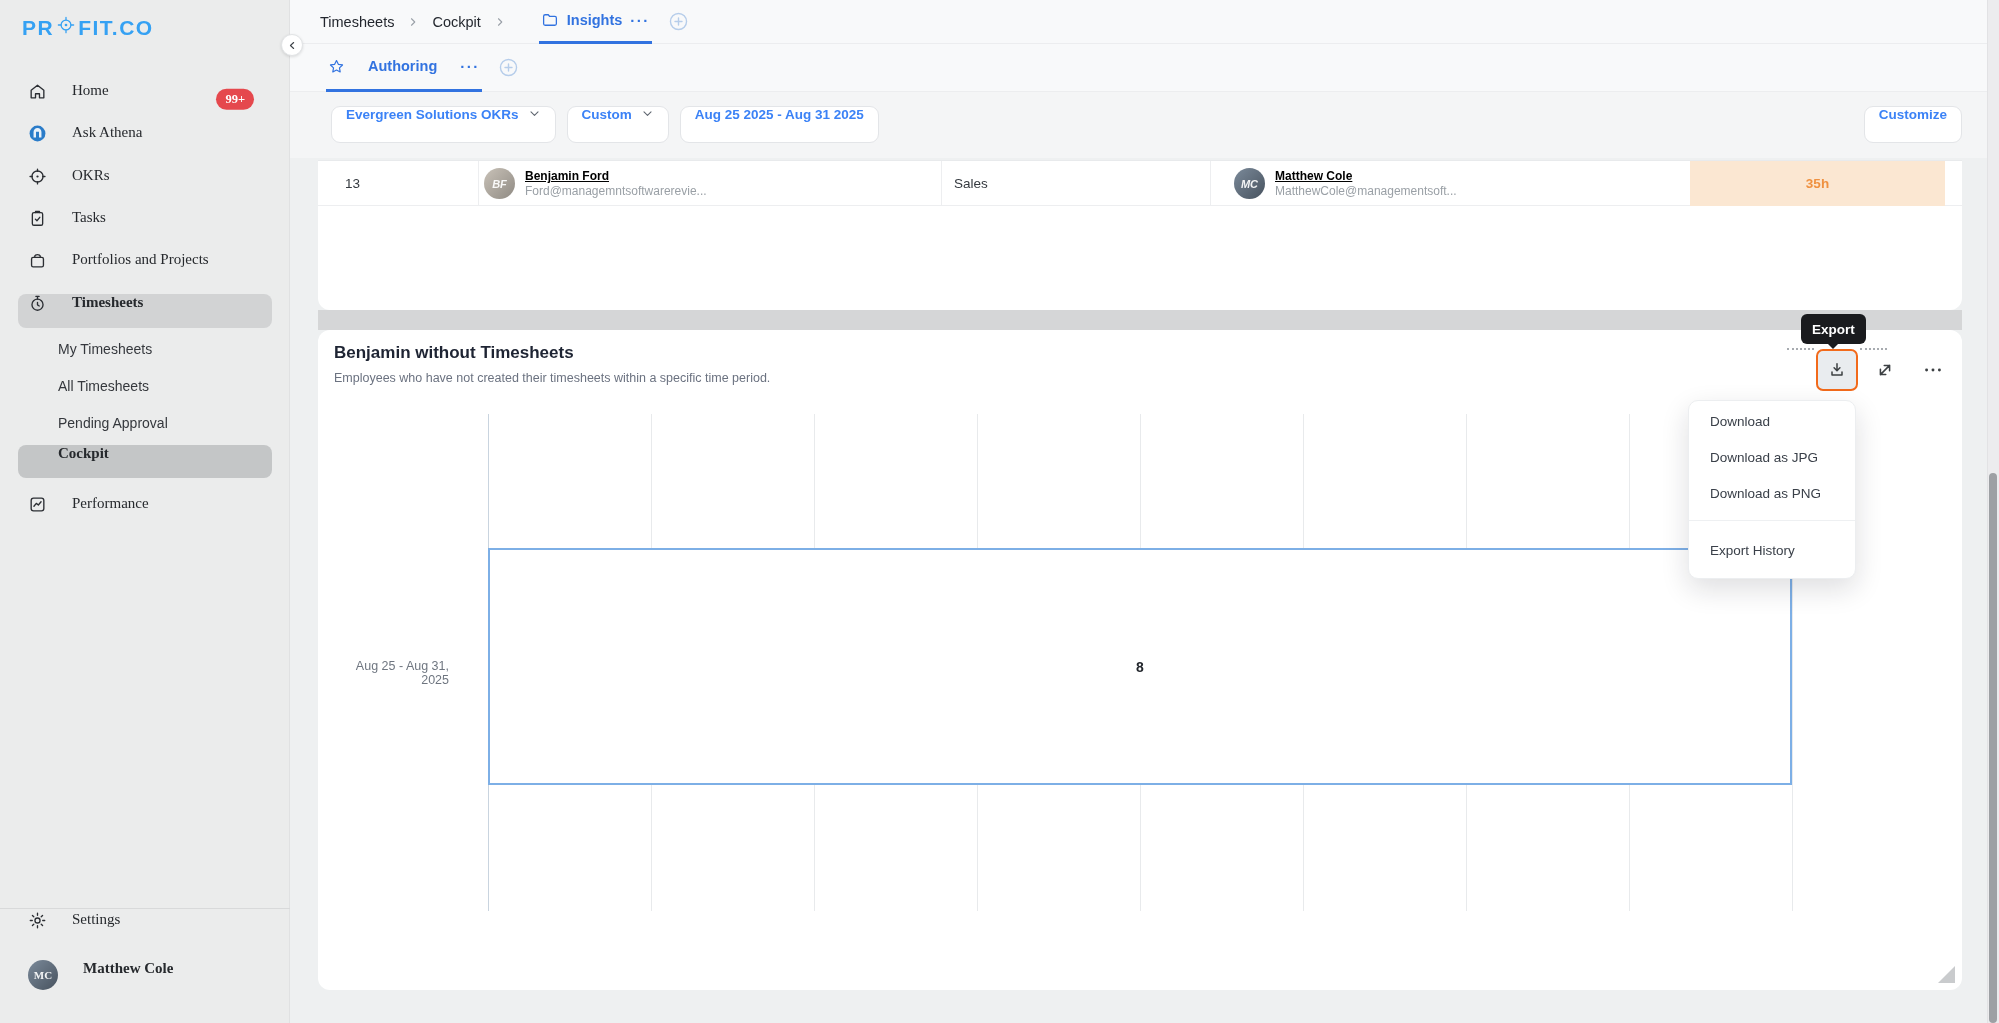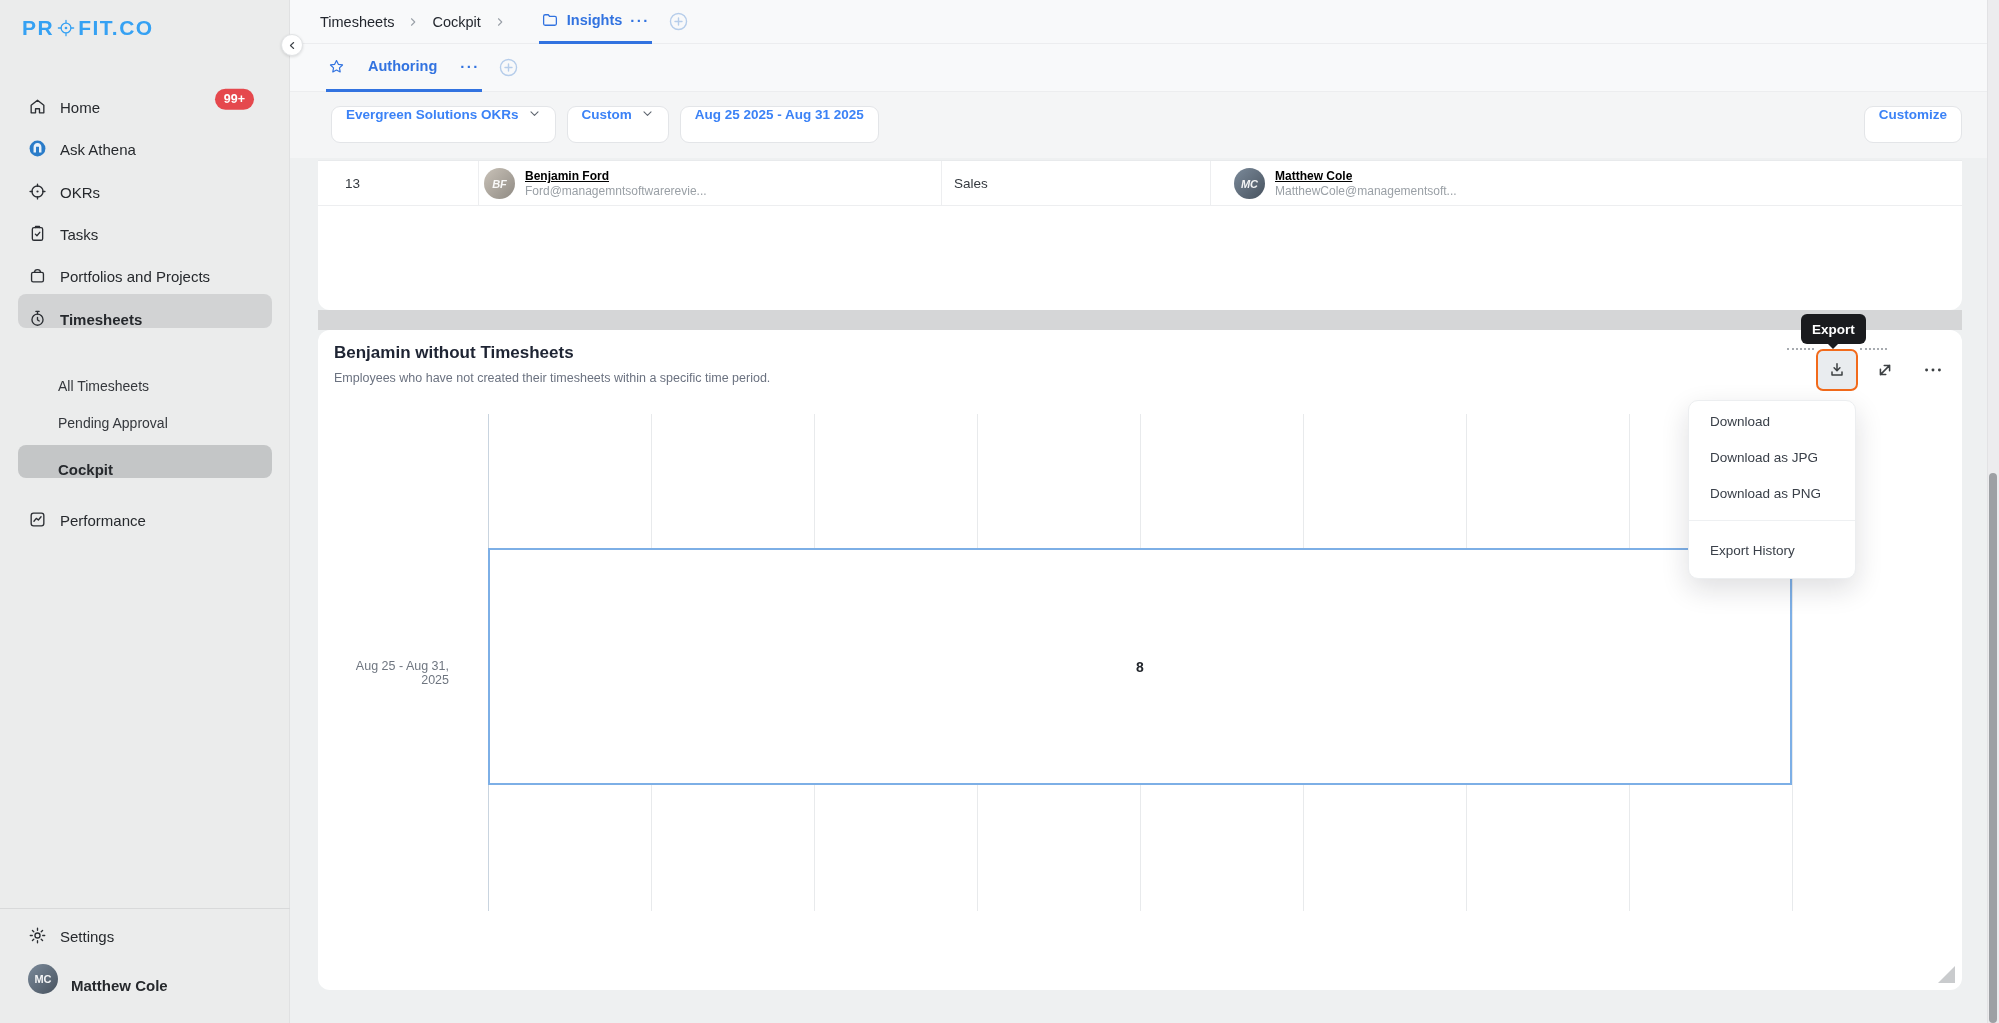--- a/index.html
+++ b/index.html
@@ -2,25 +2,25 @@
 <html><head>
 <meta charset="utf-8">
 <style>
   * { margin:0; padding:0; box-sizing:border-box; }
   body { font-family:"Liberation Sans", sans-serif; background:#dfe1e3; }
   .app { position:relative; width:1999px; height:1023px; background:#eef0f1; overflow:hidden; }
   svg { display:block; fill:none; stroke:currentColor; stroke-width:1.7; stroke-linecap:round; stroke-linejoin:round; }
 
   
   .sidebar { position:absolute; left:0; top:0; width:290px; height:1023px; background:#ebecec; border-right:1px solid #e0e1e2; }
-  .logo { position:absolute; left:22px; top:16px; display:flex; align-items:center; gap:2px;
+  .logo { position:absolute; left:22px; top:16px; display:flex; gap:2px;
           font-size:21px; font-weight:800; letter-spacing:1.5px; color:#35a1f3; }
   .logo .tgt { width:18px; height:18px; color:#35a1f3; margin:0 1px; }
-  .side-item { position:absolute; left:0; width:290px; height:34px; display:flex; align-items:flex-end;
-               gap:13px; padding-left:28px; font-size:15px; color:#26292d; cursor:pointer; }
+  .side-item { position:absolute; left:0; width:290px; height:34px; display:flex; align-items:flex-start;
+               gap:25px; padding-left:28px; font-size:15px; color:#26292d; cursor:pointer;font-family:Liberation Serif, serif; }
   .side-item .icn { width:19px; height:19px; color:#2b2e33; flex:0 0 auto; }
   .side-item.pill { left:18px; width:254px; padding-left:10px; border-radius:8px; }
   .pill-ts { background:#d2d3d4; font-weight:700; }
   .pill-ck { background:#c4c6c7; font-weight:700; height:33px; }
   .side-sub { position:absolute; left:0; width:290px; height:36px; display:flex; align-items:center;
               padding-left:58px; font-size:14px; color:#35383d; cursor:pointer; }
   .badge { position:absolute; right:36px; top:50%; transform:translateY(-50%); background:#e5484d; color:#fff;
            font-size:12.5px; font-weight:700; padding:4px 9px; border-radius:13px; line-height:1; }
   .side-divider { position:absolute; left:0; top:908px; width:290px; height:1px; background:#d8d9da; }
   .avatar { border-radius:50%; display:flex; align-items:center; justify-content:center;
@@ -180,20 +180,23 @@
     <div class="side-item pill pill-ts" style="top:294px">
       <span class="icn">
           <svg viewBox="0 0 24 24">
             <circle cx="12" cy="13.5" r="7"></circle>
             <path d="M10 3h4M12 3v3.3"></path>
             <path d="M12 10.5v3.2l2.2 1.4"></path>
           </svg>
         </span>
       <span>Timesheets</span>
     </div>
+    <div class="side-sub" style="top:331px">
+      <span>My Timesheets</span>
+    </div>
     <div class="side-sub" style="top:368px">
       <span>All Timesheets</span>
     </div>
     <div class="side-sub" style="top:405px">
       <span>Pending Approval</span>
     </div>
     <div class="side-item pill pill-ck" style="top:445px; padding-left:40px">
       <span>Cockpit</span>
     </div>
     <div class="side-item" style="top:495px">
@@ -321,20 +324,21 @@
           <span class="vline" style="left:623px"></span>
           <span class="cell-txt" style="left:636px">Sales</span>
           <span class="vline" style="left:892px"></span>
           <span class="person" style="left:916px">
             <span class="avatar av-mc">MC</span>
             <span>
               <div class="p-name">Matthew Cole</div>
               <div class="p-mail">MatthewCole@managementsoft...</div>
             </span>
           </span>
+          <span class="hours-cell">35h</span>
         </div>
       </div>
 
       <div class="gap-strip"></div>
 
       <div class="card-chart">
         <div class="w-title">Benjamin without Timesheets</div>
         <div class="w-sub">Employees who have not created their timesheets within a specific time period.</div>
 
         <div class="dl-btn">

